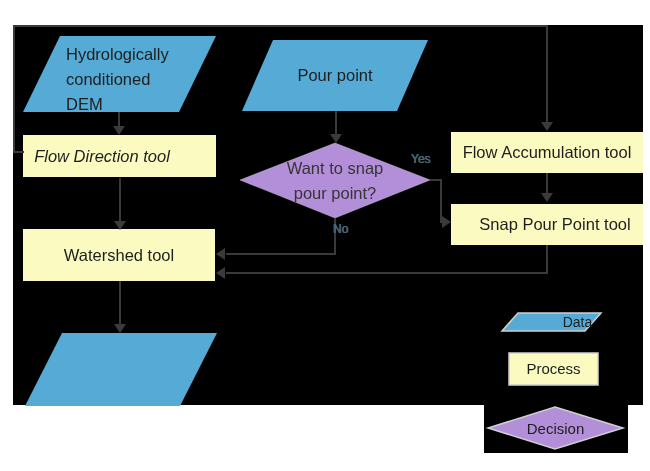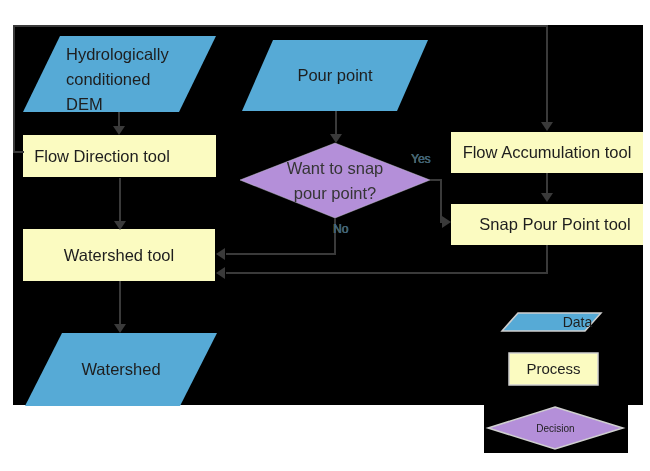--- a/index.html
+++ b/index.html
@@ -9,37 +9,37 @@
   }
   #chart-svg{position:absolute;left:0;top:0;}
   .label{
     position:absolute;display:flex;align-items:center;justify-content:center;
     text-align:center;color:#1e1e1e;font-size:16.5px;line-height:21px;
     white-space:nowrap;pointer-events:none;
   }
   .label .ln{display:block;}
   #dem-label{left:66px;top:42px;width:130px;height:75px;display:block;text-align:left;line-height:25px;}
   #pour-point-label{left:242px;top:40px;width:186px;height:71px;}
-  #flow-direction-label{left:23px;top:135px;width:158px;height:42px;}
+  #flow-direction-label{left:23px;top:135px;width:158px;height:42px;font-style:italic;}
   #decision-label{left:240px;top:143px;width:190px;height:75px;display:block;color:#353535;line-height:25px;padding-top:13px;box-sizing:border-box;}
   #flow-accumulation-label{left:451px;top:132px;width:192px;height:41px;}
   #snap-pour-point-label{left:451px;top:204px;width:208px;height:41px;}
   #watershed-tool-label{left:23px;top:229px;width:192px;height:52px;}
   #watershed-label{left:25px;top:333px;width:192px;height:73px;}
   .edge-label{
     position:absolute;font-size:12px;color:#3f5f7e;line-height:13px;
     font-family:"Liberation Sans",sans-serif;pointer-events:none;
     text-shadow:0.5px 0 0 rgba(80,180,230,0.55), -0.5px 0 0 rgba(190,190,60,0.45);
   }
   #yes-label{left:411px;top:153px;}
   #no-label{left:305px;top:223px;padding-left:28px;}
   .legend-label{font-size:14px;color:#1e1e1e;}
   #legend-data-label{left:528px;top:313px;width:99px;height:18px;}
   #legend-process-label{left:509px;top:353px;width:89px;height:31px;font-size:15px;}
-  #legend-decision-label{left:488px;top:407px;width:135px;height:42px;font-size:10px;}
+  #legend-decision-label{left:488px;top:407px;width:135px;height:42px;font-size:15px;}
 </style>
 </head>
 <body>
 
 <div id="stage">
 
   <svg id="chart-svg" width="650" height="471" viewBox="0 0 650 471">
 
     <rect x="13" y="25" width="630" height="380" fill="#000000"></rect>
     <rect x="484" y="405" width="144" height="48" fill="#000000"></rect>
@@ -105,21 +105,20 @@
     <span class="ln">Want to snap</span>
     <span class="ln">pour point?</span>
   </div>
 
   <div class="label" id="flow-accumulation-label">Flow Accumulation tool</div>
 
   <div class="label" id="snap-pour-point-label">Snap Pour Point tool</div>
 
   <div class="label" id="watershed-tool-label">Watershed tool</div>
 
-  <div class="label" id="watershed-label">Watershed</div>
 
   <div class="edge-label" id="yes-label">Yes</div>
   <div class="edge-label" id="no-label">No</div>
 
   <div class="label legend-label" id="legend-data-label">Data</div>
   <div class="label legend-label" id="legend-process-label">Process</div>
   <div class="label legend-label" id="legend-decision-label">Decision</div>
 
 </div>
 

